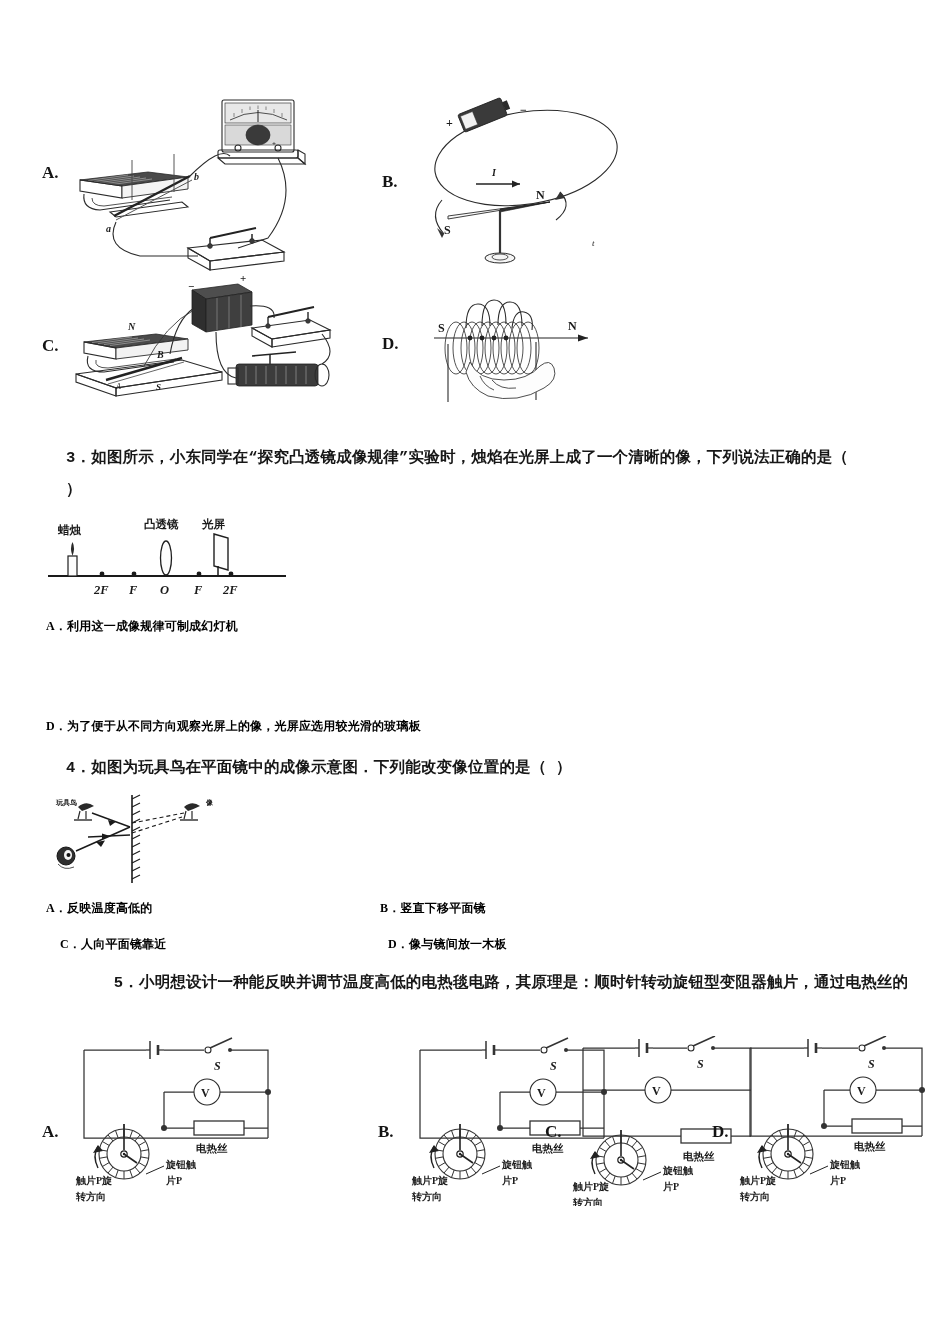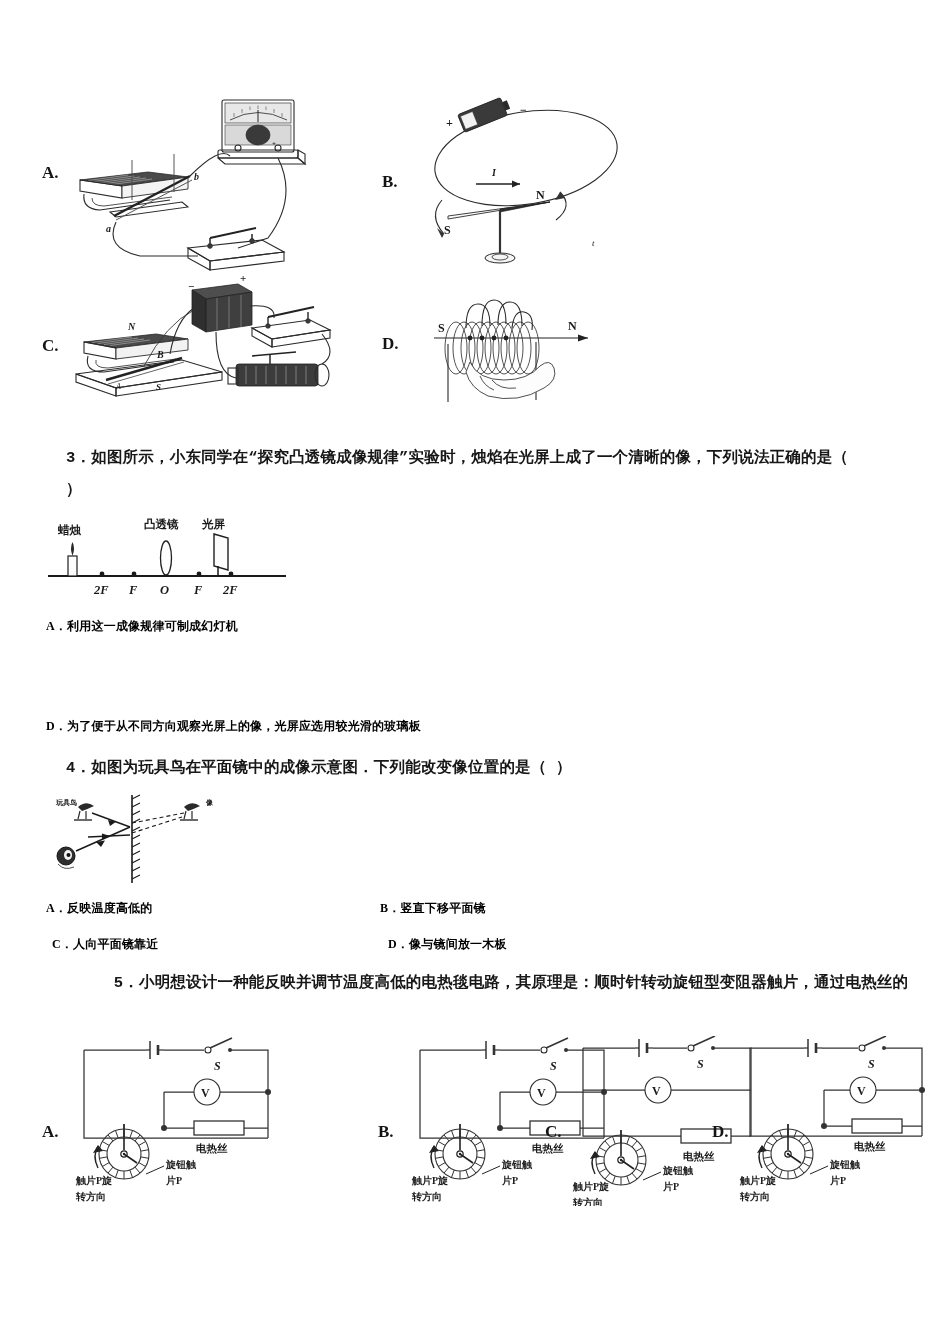--- a/index.html
+++ b/index.html
@@ -431,21 +431,21 @@
       <line x1="88" y1="40" x2="138" y2="24" stroke="#1a1a1a" stroke-width="1.1" stroke-dasharray="4 3"></line>
     </svg>
   </div>
 
   <div class="q4-opt opt" style="left:46px; top:900px;">
     <span class="opt-letter">A．</span><span>反映温度高低的</span>
   </div>
   <div class="q4-opt opt" style="left:380px; top:900px;">
     <span class="opt-letter">B．</span><span>竖直下移平面镜</span>
   </div>
-  <div class="q4-opt opt" style="left:52px; top:936px;">
+  <div class="q4-opt opt" style="left:60px; top:936px;">
     <span class="opt-letter">C．</span><span>人向平面镜靠近</span>
   </div>
   <div class="q4-opt opt" style="left:388px; top:936px;">
     <span class="opt-letter">D．</span><span>像与镜间放一木板</span>
   </div>
 
   <div id="q5-stem" class="qtext">
     <span>5．</span><span>小明想设计一种能反映并调节温度高低的电热毯电路，其原理是：顺时针转动旋钮型变阻器触片，通过电热丝的</span>
   </div>
 

